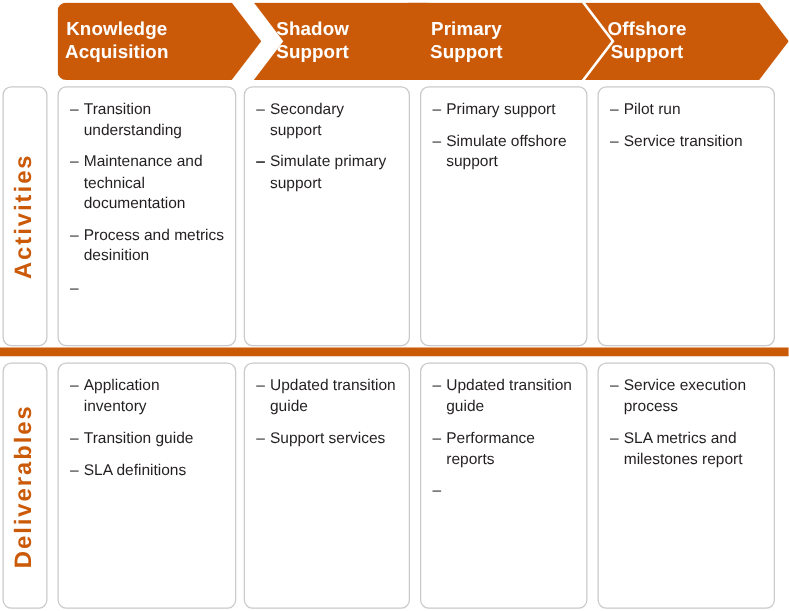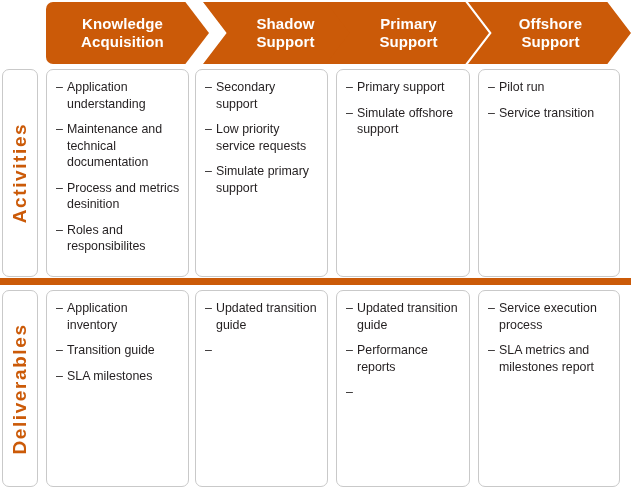--- a/index.html
+++ b/index.html
@@ -30,21 +30,21 @@
     width: 631px;
     height: 65px;
   }
   .phase-chevron {
     position: absolute;
     top: 2px;
     height: 62px;
     background: #CB5A08;
     display: flex;
     align-items: center;
-    justify-content: center;
+    justify-content: flex-start;
     box-sizing: border-box;
     color: #ffffff;
     font-weight: bold;
     font-size: 15px;
     line-height: 1.18;
     text-align: center;
     letter-spacing: 0.1px;
   }
   .phase-chevron .phase-label {
     padding-right: 16px;
@@ -167,46 +167,44 @@
   </div>
 
   <div class="row-label-box" style="top:69px; height:208px;">
     <span class="row-label-text">Activities</span>
   </div>
 
   <div class="content-card" style="left:46px; top:69px; width:143px; height:208px;">
     <ul class="bullet-list">
       <li class="bullet-item">
         <span class="bullet-dash">–</span>
-        <span>Application understanding</span>
+        <span>Transition understanding</span>
       </li>
       <li class="bullet-item">
         <span class="bullet-dash">–</span>
         <span>Maintenance and technical documentation</span>
       </li>
       <li class="bullet-item">
         <span class="bullet-dash">–</span>
         <span>Process and metrics desinition</span>
       </li>
       <li class="bullet-item">
         <span class="bullet-dash">–</span>
-        <span>Roles and responsibilites</span>
       </li>
     </ul>
   </div>
 
   <div class="content-card" style="left:195px; top:69px; width:133px; height:208px;">
     <ul class="bullet-list">
       <li class="bullet-item">
         <span class="bullet-dash">–</span>
         <span>Secondary support</span>
       </li>
       <li class="bullet-item">
         <span class="bullet-dash">–</span>
-        <span>Low priority service requests</span>
       </li>
       <li class="bullet-item">
         <span class="bullet-dash">–</span>
         <span>Simulate primary support</span>
       </li>
     </ul>
   </div>
 
   <div class="content-card" style="left:336px; top:69px; width:134px; height:208px;">
     <ul class="bullet-list">
@@ -245,33 +243,34 @@
       <li class="bullet-item">
         <span class="bullet-dash">–</span>
         <span>Application inventory</span>
       </li>
       <li class="bullet-item">
         <span class="bullet-dash">–</span>
         <span>Transition guide</span>
       </li>
       <li class="bullet-item">
         <span class="bullet-dash">–</span>
-        <span>SLA milestones</span>
+        <span>SLA definitions</span>
       </li>
     </ul>
   </div>
 
   <div class="content-card" style="left:195px; top:290px; width:133px; height:197px;">
     <ul class="bullet-list">
       <li class="bullet-item">
         <span class="bullet-dash">–</span>
         <span>Updated transition guide</span>
       </li>
       <li class="bullet-item">
         <span class="bullet-dash">–</span>
+        <span>Support services</span>
       </li>
     </ul>
   </div>
 
   <div class="content-card" style="left:336px; top:290px; width:134px; height:197px;">
     <ul class="bullet-list">
       <li class="bullet-item">
         <span class="bullet-dash">–</span>
         <span>Updated transition guide</span>
       </li>

